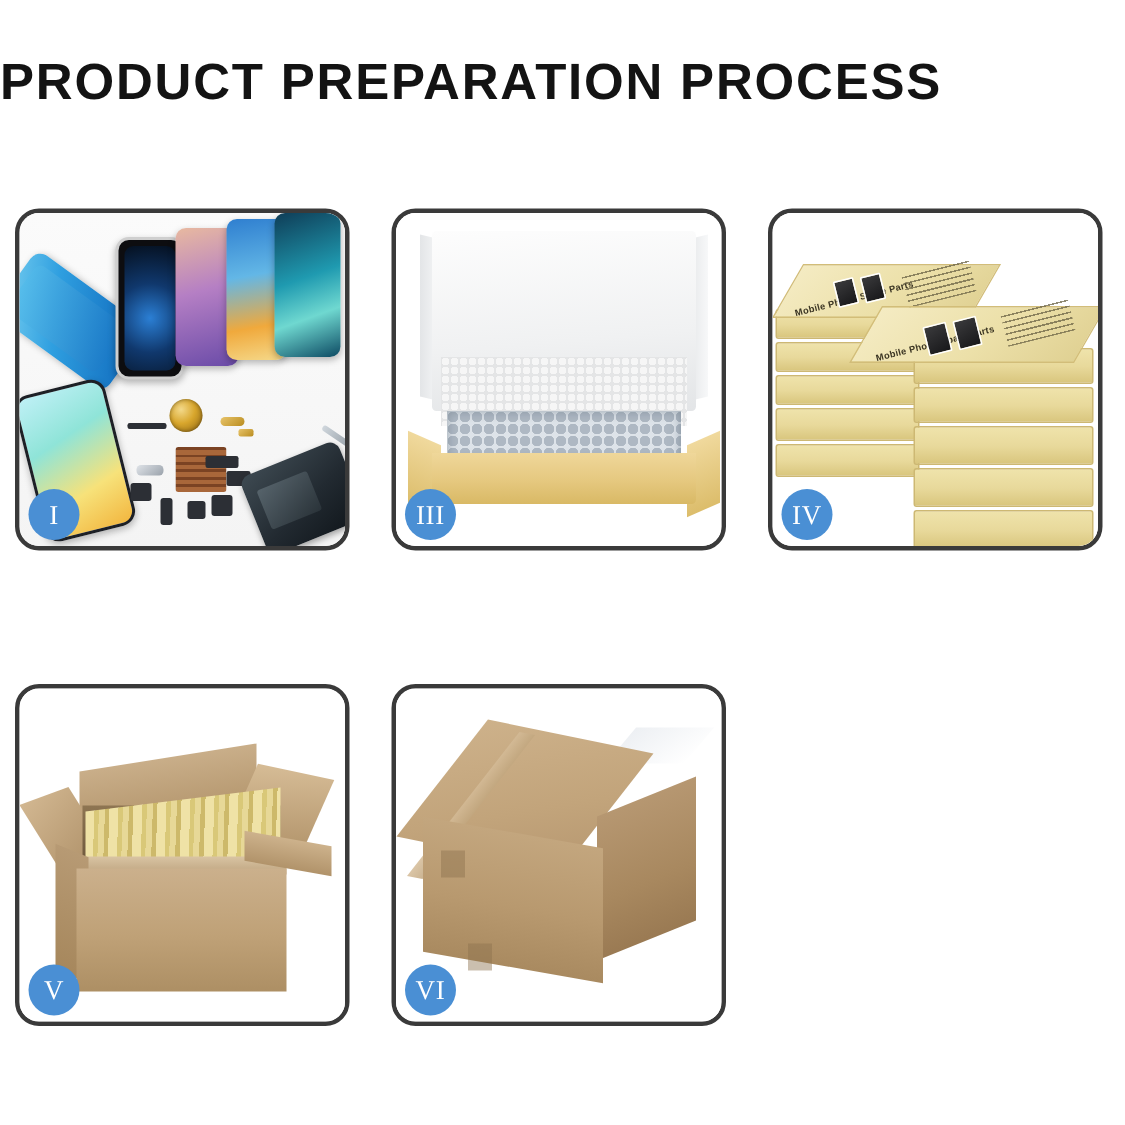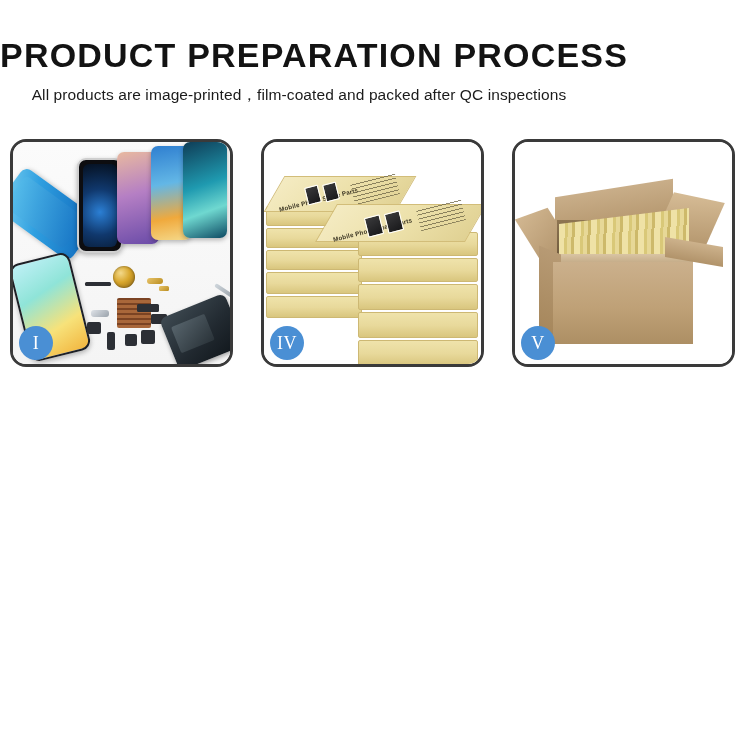--- a/index.html
+++ b/index.html
@@ -329,21 +329,20 @@
     transform: skewX(-40deg);
   }
 </style>
 </head>
 <body>
 
 <div class="page">
 
   <div class="header">
     <div class="title">PRODUCT PREPARATION PROCESS</div>
-    <div class="subtitle">All products are image-printed，film-coated and packed after QC inspections</div>
   </div>
 
   <div class="grid">
 
     <div class="panel">
       <div class="panel-stage p1">
         <div class="ph ph-blue-back"></div>
         <div class="ph ph-black"></div>
         <div class="ph ph-purple"></div>
         <div class="ph ph-mid"></div>
@@ -364,20 +363,33 @@
           <div class="pt" style="left:52px;top:40px;width:22px;height:8px;"></div>
           <div class="pt" style="left:66px;top:50px;width:16px;height:10px;"></div>
           <div class="board"></div>
           <div class="tweezer"></div>
         </div>
       </div>
       <div class="badge">I</div>
     </div>
 
 
+    <div class="panel">
+      <div class="panel-stage p3">
+        <div class="bx-lidside"></div>
+        <div class="bx-lidside r"></div>
+        <div class="bx-lid"></div>
+        <div class="bx-foam"></div>
+        <div class="bx-bubble"></div>
+        <div class="bx-flapL"></div>
+        <div class="bx-flapR"></div>
+        <div class="bx-front"></div>
+      </div>
+      <div class="badge">III</div>
+    </div>
 
     <div class="panel">
       <div class="panel-stage p4">
         <div class="stack">
 
           <div class="kbox" style="left:2px; top:64px; width:96px; height:20px;"></div>
           <div class="kbox" style="left:2px; top:86px; width:96px; height:20px;"></div>
           <div class="kbox" style="left:2px; top:108px; width:96px; height:20px;"></div>
           <div class="kbox" style="left:2px; top:130px; width:96px; height:22px;"></div>
           <div class="kbox" style="left:2px; top:154px; width:96px; height:22px;"></div>
@@ -412,15 +424,27 @@
         <div class="ct-inner"></div>
         <div class="ct-goods"></div>
         <div class="ct-rim"></div>
         <div class="ct-side"></div>
         <div class="ct-body"></div>
         <div class="ct-flapFront"></div>
       </div>
       <div class="badge">V</div>
     </div>
 
+    <div class="panel">
+      <div class="panel-stage p6">
+        <div class="sb-shadow"></div>
+        <div class="sb-top"></div>
+        <div class="sb-tape"></div>
+        <div class="sb-rightf"></div>
+        <div class="sb-front"></div>
+        <div class="sb-tab" style="left:30px; top:108px;"></div>
+        <div class="sb-tab" style="left:48px; top:170px;"></div>
+      </div>
+      <div class="badge">VI</div>
+    </div>
 
   </div>
 </div>
 
 </body></html>

